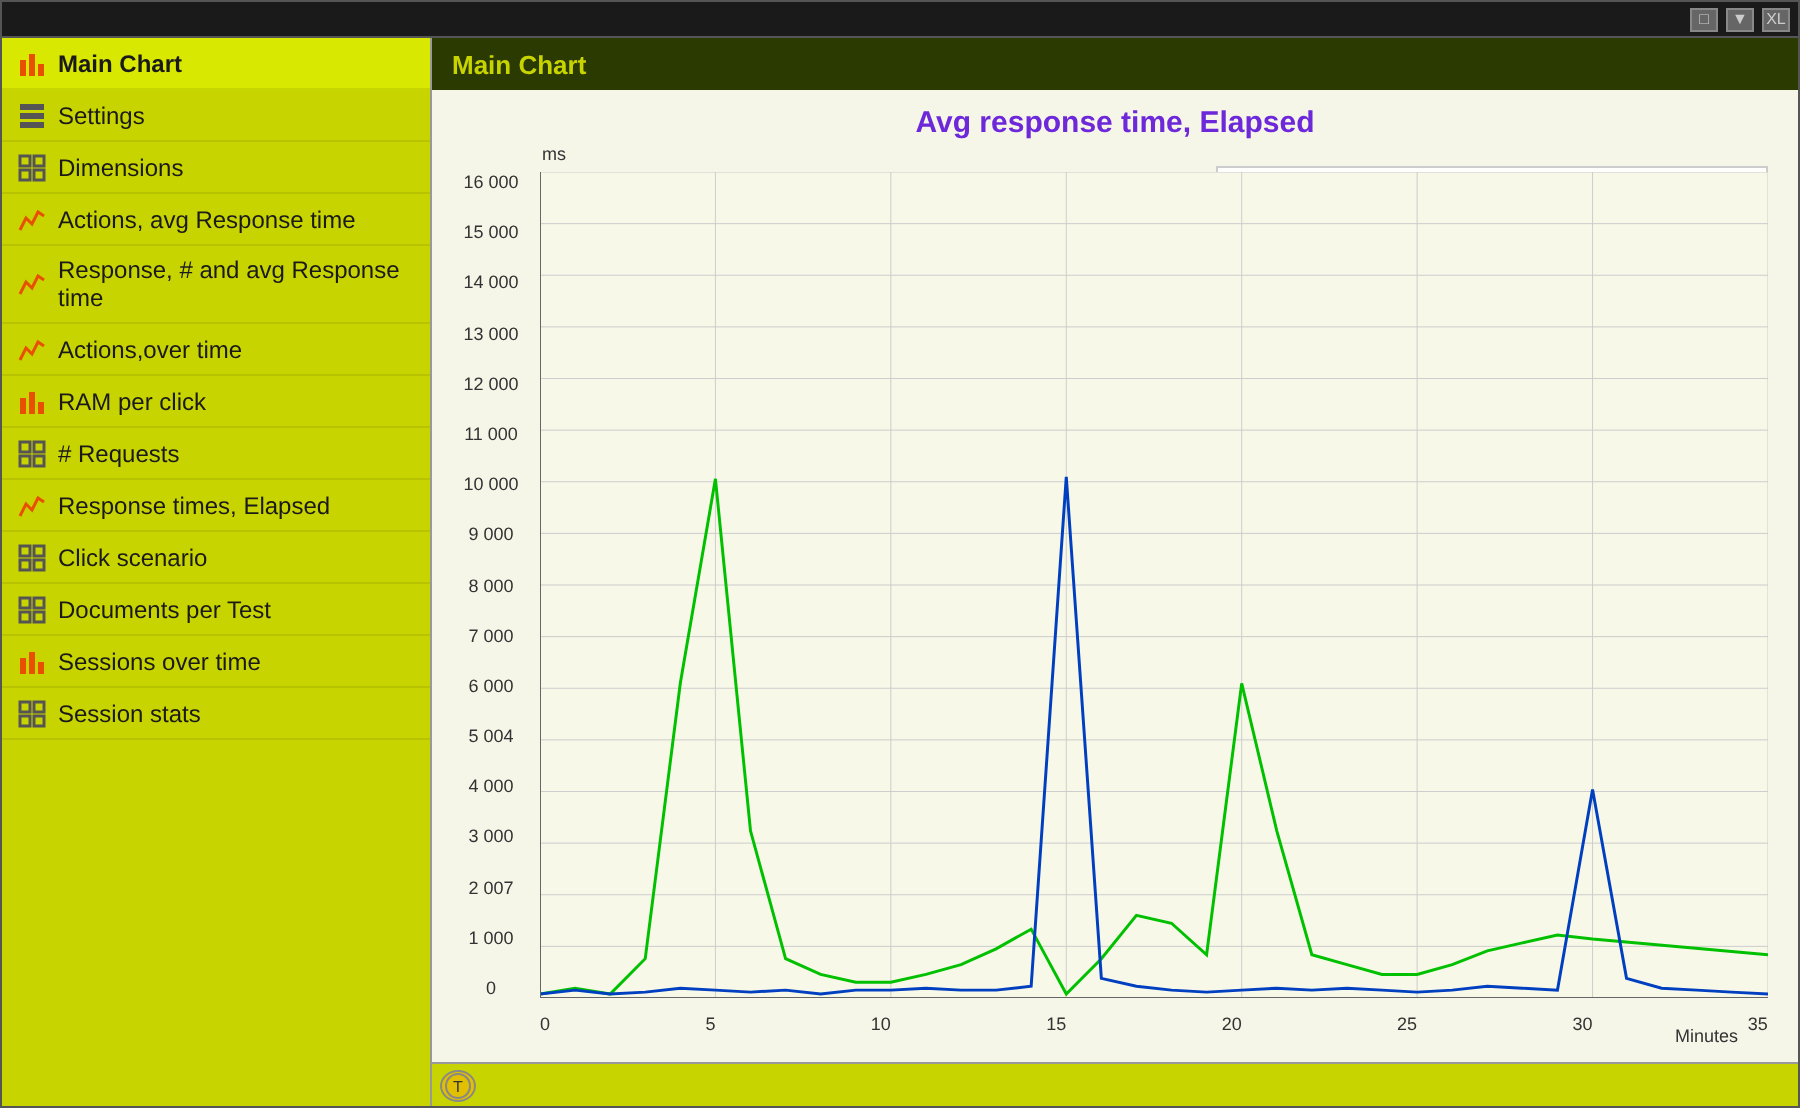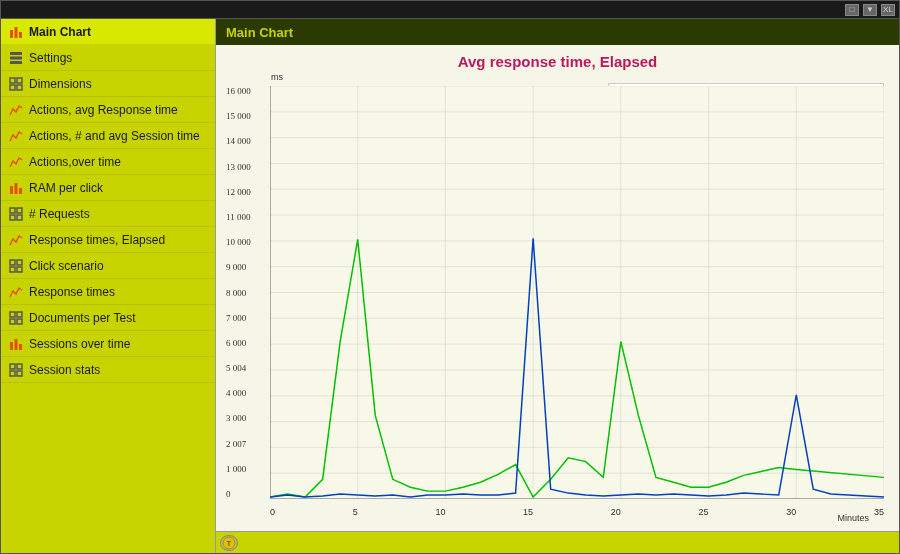--- a/index.html
+++ b/index.html
@@ -101,21 +101,21 @@
       flex: 1;
       padding: 8px 10px 10px 10px;
       display: flex;
       flex-direction: column;
       position: relative;
     }
     .chart-title {
       text-align: center;
       font-size: 15px;
       font-weight: bold;
-      color: #be185d;
+      color: #6d28d9;
       margin-bottom: 8px;
     }
     .chart-legend {
       position: absolute;
       top: 38px;
       right: 15px;
       background: rgba(255,255,255,0.85);
       border: 1px solid #ccc;
       padding: 4px 8px;
       font-size: 10px;
@@ -217,21 +217,21 @@
             </svg>
         </div>
         <span>Actions, avg Response time</span>
       </div>
       <div class="sidebar-item">
         <div class="sidebar-icon">
           <svg width="14" height="14" viewBox="0 0 14 14">
               <polyline points="1,12 4,6 7,9 10,3 13,5" fill="none" stroke="#e85000" stroke-width="1.5"></polyline>
             </svg>
         </div>
-        <span>Actions, # and avg Session time</span>
+        <span>Response, # and avg Response time</span>
       </div>
       <div class="sidebar-item">
         <div class="sidebar-icon">
           <svg width="14" height="14" viewBox="0 0 14 14">
               <polyline points="1,12 4,6 7,9 10,3 13,5" fill="none" stroke="#e85000" stroke-width="1.5"></polyline>
             </svg>
         </div>
         <span>Actions,over time</span>
       </div>
       <div class="sidebar-item">
@@ -270,28 +270,20 @@
               <rect x="8" y="1" width="5" height="5" fill="none" stroke="#555" stroke-width="1.5"></rect>
               <rect x="1" y="8" width="5" height="5" fill="none" stroke="#555" stroke-width="1.5"></rect>
               <rect x="8" y="8" width="5" height="5" fill="none" stroke="#555" stroke-width="1.5"></rect>
             </svg>
         </div>
         <span>Click scenario</span>
       </div>
       <div class="sidebar-item">
         <div class="sidebar-icon">
           <svg width="14" height="14" viewBox="0 0 14 14">
-              <polyline points="1,12 4,6 7,9 10,3 13,5" fill="none" stroke="#e85000" stroke-width="1.5"></polyline>
-            </svg>
-        </div>
-        <span>Response times</span>
-      </div>
-      <div class="sidebar-item">
-        <div class="sidebar-icon">
-          <svg width="14" height="14" viewBox="0 0 14 14">
               <rect x="1" y="1" width="5" height="5" fill="none" stroke="#555" stroke-width="1.5"></rect>
               <rect x="8" y="1" width="5" height="5" fill="none" stroke="#555" stroke-width="1.5"></rect>
               <rect x="1" y="8" width="5" height="5" fill="none" stroke="#555" stroke-width="1.5"></rect>
               <rect x="8" y="8" width="5" height="5" fill="none" stroke="#555" stroke-width="1.5"></rect>
             </svg>
         </div>
         <span>Documents per Test</span>
       </div>
       <div class="sidebar-item">
         <div class="sidebar-icon">
@@ -333,21 +325,21 @@
             <span style="font-size:10px;color:#111;">SalesAnalysis_localhost_[1-1-10]_140502043553.txt</span>
           </div>
           <div class="legend-item">
             <div class="legend-line blue"></div>
             <span style="font-size:10px;color:#111;">SalesAnalysis_localhost_[5-1-10]_140502035305.txt</span>
           </div>
         </div>
 
         <div style="flex:1; position:relative; margin-top:8px;">
 
-          <div style="position:absolute; left:0; top:0; width:42px; bottom:22px; display:flex; flex-direction:column; justify-content:space-between; align-items:flex-start; font-size:9px; color:#333; padding-right:3px;font-family:Liberation Serif, serif;">
+          <div style="position:absolute; left:0; top:0; width:42px; bottom:22px; display:flex; flex-direction:column; justify-content:space-between; align-items:center; font-size:9px; color:#333; padding-right:3px;">
             <span>16 000</span>
             <span>15 000</span>
             <span>14 000</span>
             <span>13 000</span>
             <span>12 000</span>
             <span>11 000</span>
             <span>10 000</span>
             <span>9 000</span>
             <span>8 000</span>
             <span>7 000</span>

